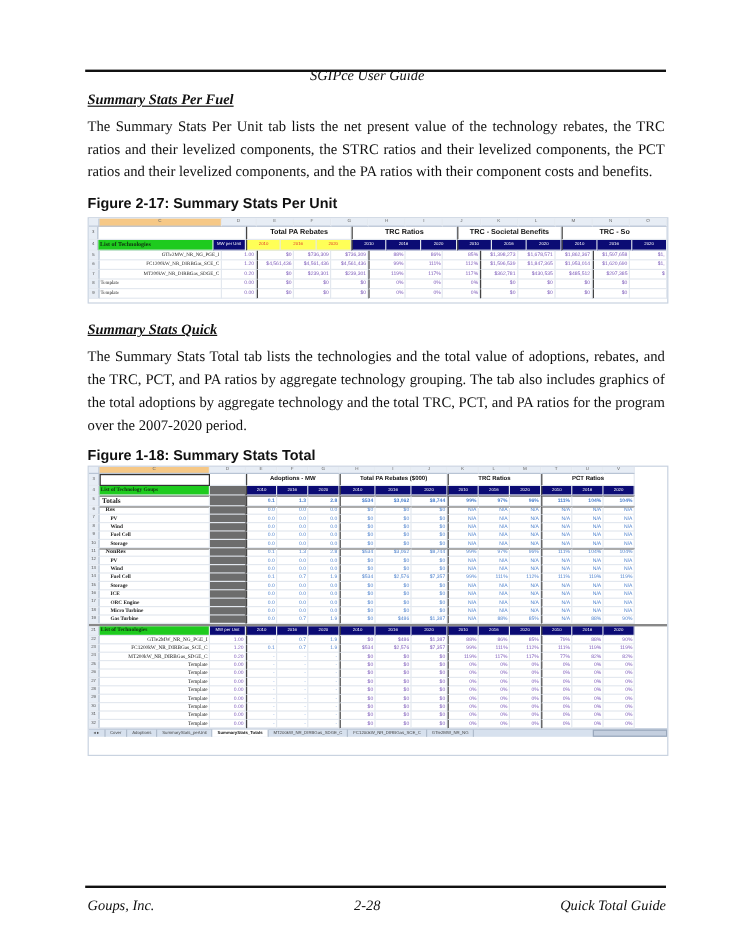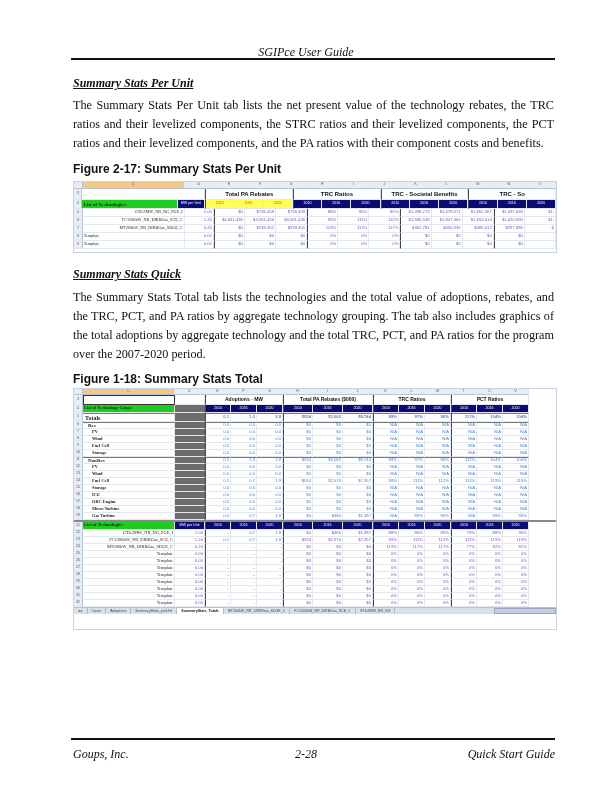--- a/index.html
+++ b/index.html
@@ -1,17 +1,17 @@
 <!DOCTYPE html>
 <html><head>
 <meta charset="utf-8">
 <style>
   html, body { margin:0; padding:0; background:#fff; }
   body { width:612px; height:792px; position:relative; overflow:hidden; font-family:"Liberation Serif", serif; color:#111; }
-  .hdr-title { position:absolute; top:45px; left:0; width:612px; text-align:center; font-style:italic; font-size:12px; }
+  .hdr-title { position:absolute; top:56px; left:0; width:612px; text-align:center; font-style:italic; font-size:12px; }
   .hdr-rule { position:absolute; top:58px; left:71px; width:484px; height:2px; background:#111; }
   .sec-title { position:absolute; left:73px; font-size:12px; font-weight:bold; font-style:italic; text-decoration:underline; }
   .para { position:absolute; left:73px; width:481px; font-size:12.2px; line-height:19px; text-align:justify; }
   .fig-cap { position:absolute; left:73px; font-family:"Liberation Sans", sans-serif; font-weight:bold; font-size:12px; }
   .ftr-rule { position:absolute; top:738px; left:71px; width:484px; height:1.5px; background:#111; }
   .ftr { position:absolute; top:747px; font-style:italic; font-size:12px; }
 
   
   .sheet { position:absolute; left:73px; background:#fff; overflow:hidden; font-family:"Liberation Sans", sans-serif; border:1px solid #c9d3e0; }
   .row { display:flex; position:relative; }
@@ -35,21 +35,21 @@
   .tab.active { background:#fff; font-weight:bold; color:#111; }
   .scroll { margin-left:auto; width:60px; height:4px; background:#c4cfdf; border:1px solid #9aa8bc; }
   .sepline { height:2px; background:#888; }
 </style>
 </head>
 <body>
 
 <div class="hdr-title">SGIPce User Guide</div>
 <div class="hdr-rule"></div>
 
-<div class="sec-title" style="top:76px">Summary Stats Per Unit</div>
+<div class="sec-title" style="top:76px">Summary Stats Per Fuel</div>
 <div class="para" style="top:96px">The Summary Stats Per Unit tab lists the net present value of the technology rebates, the TRC ratios and their levelized components, the STRC ratios and their levelized components, the PCT ratios and their levelized components, and the PA ratios with their component costs and benefits.</div>
 <div class="fig-cap" style="top:162px">Figure 2-17:  Summary Stats Per Unit</div>
 
 <div class="sheet" id="fig17" style="top:181px; width:482px; height:70px;">
     <div class="row colhdr">
       <div class="cell rn" style="width: 9px; height: 7px;"></div>
       <div class="cell sel" style="width: 105px; height: 7px;">C</div>
       <div class="cell " style="width: 30px; height: 7px;">D</div>
       <div class="cell " style="width: 32px; height: 7px;">E</div>
       <div class="cell " style="width: 32px; height: 7px;">F</div>
@@ -687,13 +687,13 @@
       <div class="tab">MT200kW_NR_DIRBGas_SDGE_C</div>
       <div class="tab">FC1200kW_NR_DIRBGas_SCE_C</div>
       <div class="tab">GTle2MW_NR_NG</div>
       <div class="scroll"></div>
     </div>
   </div>
 
 <div class="ftr-rule"></div>
 <div class="ftr" style="left:73px">Goups, Inc.</div>
 <div class="ftr" style="left:0; width:612px; text-align:center">2-28</div>
-<div class="ftr" style="right:57px">Quick Start Guide</div>
+<div class="ftr" style="right:57px">Quick Total Guide</div>
 
 </body></html>

